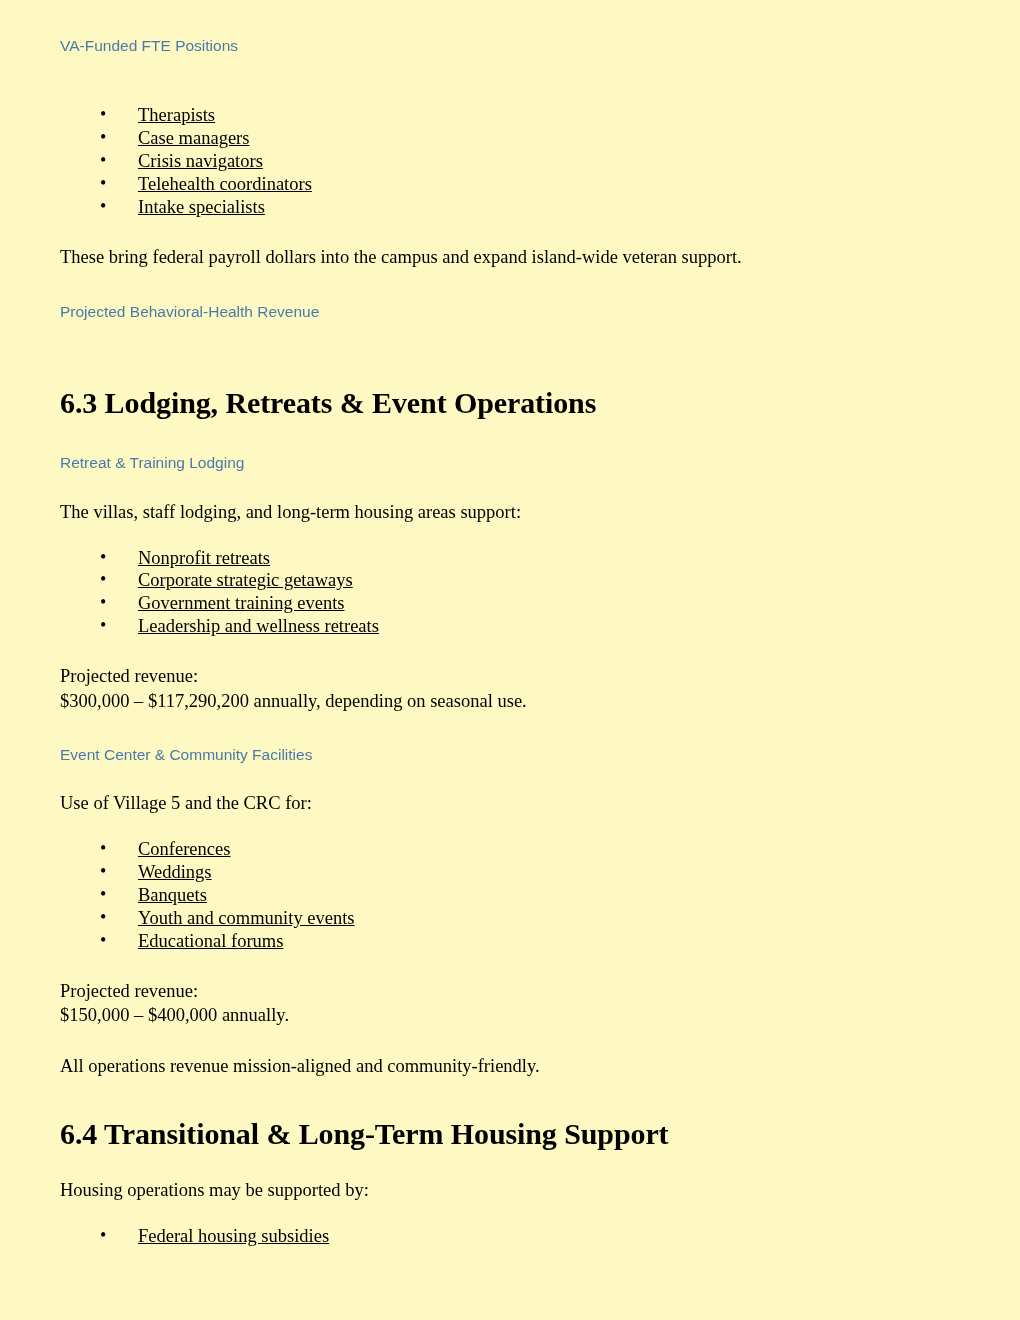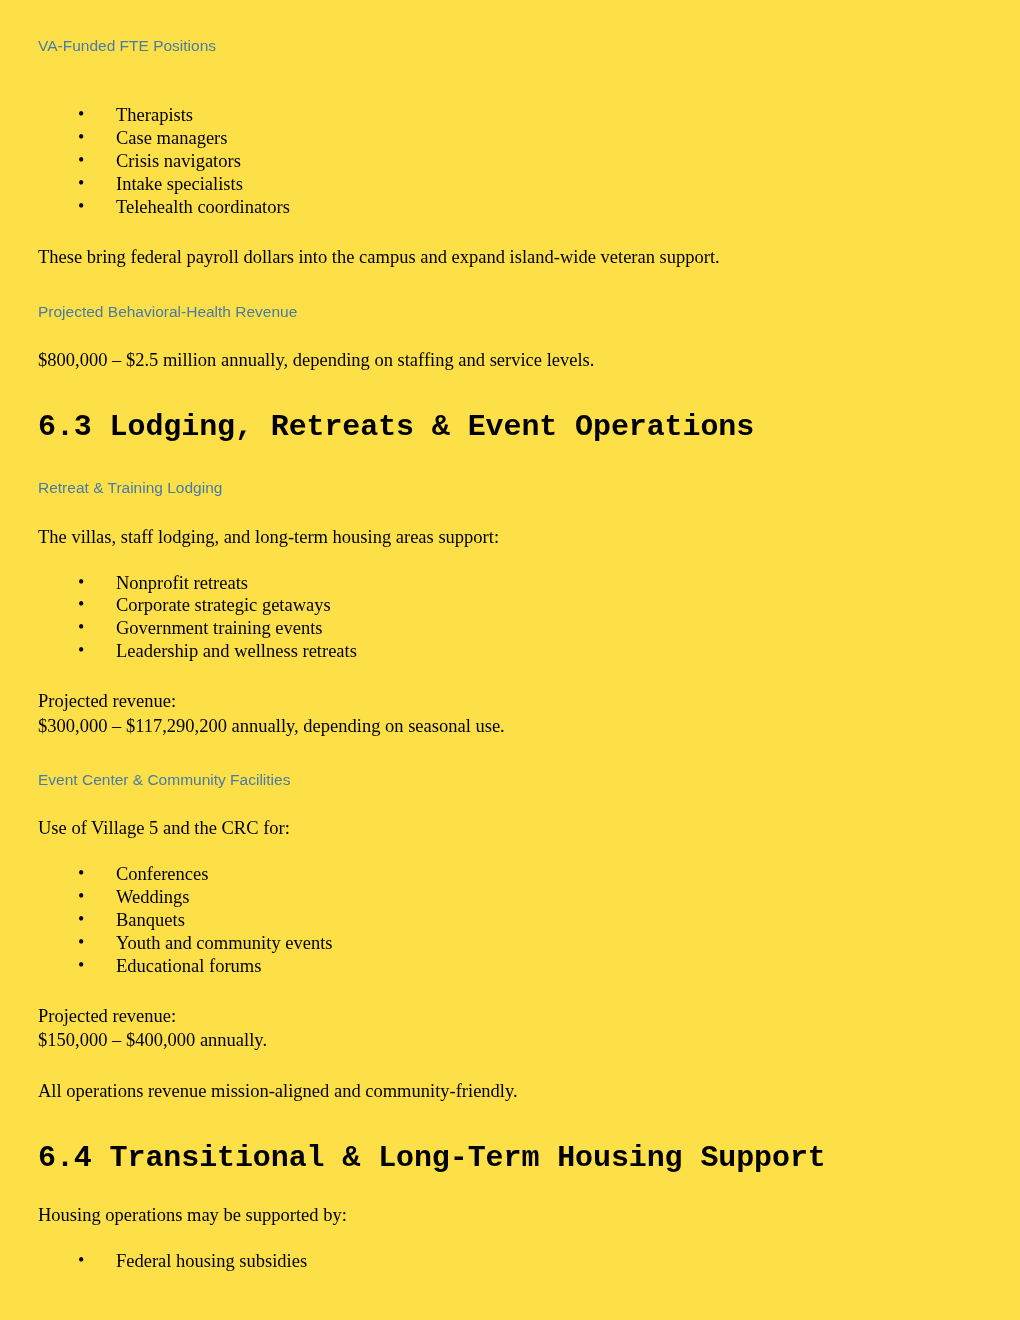--- a/index.html
+++ b/index.html
@@ -11,53 +11,54 @@
     width: 1020px;
     height: 1320px;
     font-family: "Liberation Serif", serif;
     color: #000000;
     overflow: hidden;
   }
   .page {
     box-sizing: border-box;
     width: 1020px;
     height: 1320px;
-    padding: 36px 60px 0 38px;
-    background: #fde047;
+    padding: 36px 60px 0 60px;
+    background: #fef9c3;
   }
   .h4 {
     font-family: "Liberation Sans", sans-serif;
     font-size: 15.5px;
     font-weight: 400;
     color: #4a7aa7;
     margin: 0 0 0 0;
     line-height: 1.3;
   }
   .h2 {
-    font-family: Liberation Mono, monospace;
+    font-family: Liberation Serif, serif;
     font-size: 30px;
     font-weight: bold;
     color: #000000;
     margin: 0;
     line-height: 1.25;
     letter-spacing: -0.1px;
   }
   p {
     font-size: 18.5px;
     line-height: 1.35;
     margin: 0;
   }
   .spacer-sm { height: 22px; }
   .spacer-md { height: 26px; }
   .spacer-lg { height: 32px; }
   .spacer-xl { height: 36px; }
   ul {
     margin: 0;
     padding: 0 0 0 40px;
     list-style: none;
+    text-decoration: underline;
   }
   ul li {
     font-size: 18.5px;
     line-height: 1.24;
     position: relative;
     padding-left: 38px;
   }
   ul li::before {
     content: "\2022";
     position: absolute;
@@ -77,35 +78,34 @@
 
   <div class="spacer-md"></div>
 
 
   <div class="spacer-sm"></div>
 
   <ul>
     <li>Therapists</li>
     <li>Case managers</li>
     <li>Crisis navigators</li>
+    <li>Telehealth coordinators</li>
     <li>Intake specialists</li>
-    <li>Telehealth coordinators</li>
   </ul>
 
   <div class="spacer-md"></div>
 
   <p><span>These bring </span><b>federal payroll dollars</b><span> into the campus and expand island-wide veteran support.</span></p>
 
   <div class="spacer-lg"></div>
 
   <div class="h4">Projected Behavioral-Health Revenue</div>
 
   <div class="spacer-md"></div>
 
-  <p><b>$800,000 – $2.5 million annually</b><span>, depending on staffing and service levels.</span></p>
 
   <div class="spacer-xl"></div>
 
   <h2 class="h2">6.3 Lodging, Retreats &amp; Event Operations</h2>
 
   <div class="spacer-lg"></div>
 
   <div class="h4">Retreat &amp; Training Lodging</div>
 
   <div class="spacer-md"></div>

